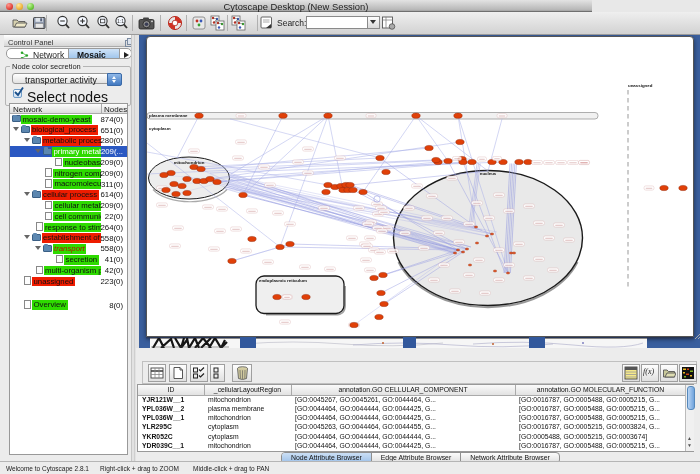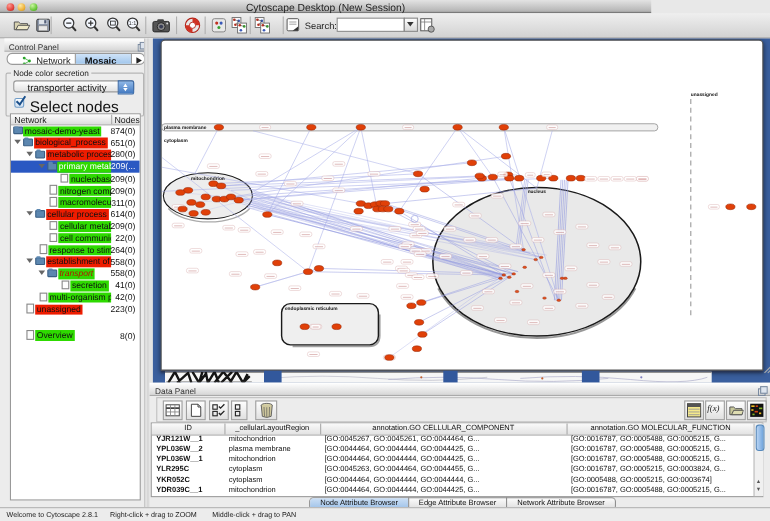--- a/index.html
+++ b/index.html
@@ -875,27 +875,20 @@
         <circle cx="260" cy="6" r="1" fill="#c06030"></circle>
         <circle cx="350" cy="5" r="1" fill="#8080c0"></circle>
       </svg>
 <div class="abs" style="left:101px;top:0;width:16px;height:11px;background:#32589c;"></div>
 <div class="abs" style="left:264px;top:0;width:13px;height:11px;background:#32589c;"></div>
 <div class="abs" style="left:390px;top:0;width:16px;height:11px;background:#32589c;"></div>
     </div>
 </div>
 
 <div class="abs" id="dpanel">
-  <div class="abs phead" style="left:0;top:0;width:564px;height:12px;">
-    <span style="position:absolute;left:5px;top:1.5px;">Data Panel</span>
-      <svg class="abs" style="left:553px;top:2px" width="9" height="9" viewBox="0 0 9 9">
-        <rect x="0.5" y="2.5" width="6" height="6" fill="none" stroke="#7a8aa0" stroke-width="1"></rect>
-        <rect x="2.5" y="0.5" width="6" height="6" fill="#dde4ee" stroke="#7a8aa0" stroke-width="1"></rect>
-      </svg>
-  </div>
   <div id="dtoolbar" class="abs" style="left:6px;top:13px;width:555px;height:23px;background:#ececec;border:1px solid #c0c0c0;box-sizing:border-box;">
       <div class="abs" style="left:5px;top:2px;width:18px;height:18px;background:linear-gradient(#fefefe,#e0e0e0);border:1px solid #9f9f9f;box-sizing:border-box;"></div>
 <svg class="abs" style="left:7px;top:4px" width="14" height="14" viewBox="0 0 14 14">
         <rect x="1" y="2" width="12" height="10" fill="#fff" stroke="#444" stroke-width="0.9"></rect>
         <line x1="1" y1="5" x2="13" y2="5" stroke="#444" stroke-width="1.6"></line>
         <line x1="1" y1="8.5" x2="13" y2="8.5" stroke="#888" stroke-width="0.8"></line>
         <line x1="5" y1="2" x2="5" y2="12" stroke="#888" stroke-width="0.8"></line>
         <line x1="9" y1="2" x2="9" y2="12" stroke="#888" stroke-width="0.8"></line>
       </svg>
 <div class="abs" style="left:26px;top:2px;width:18px;height:18px;background:linear-gradient(#fefefe,#e0e0e0);border:1px solid #9f9f9f;box-sizing:border-box;"></div>

